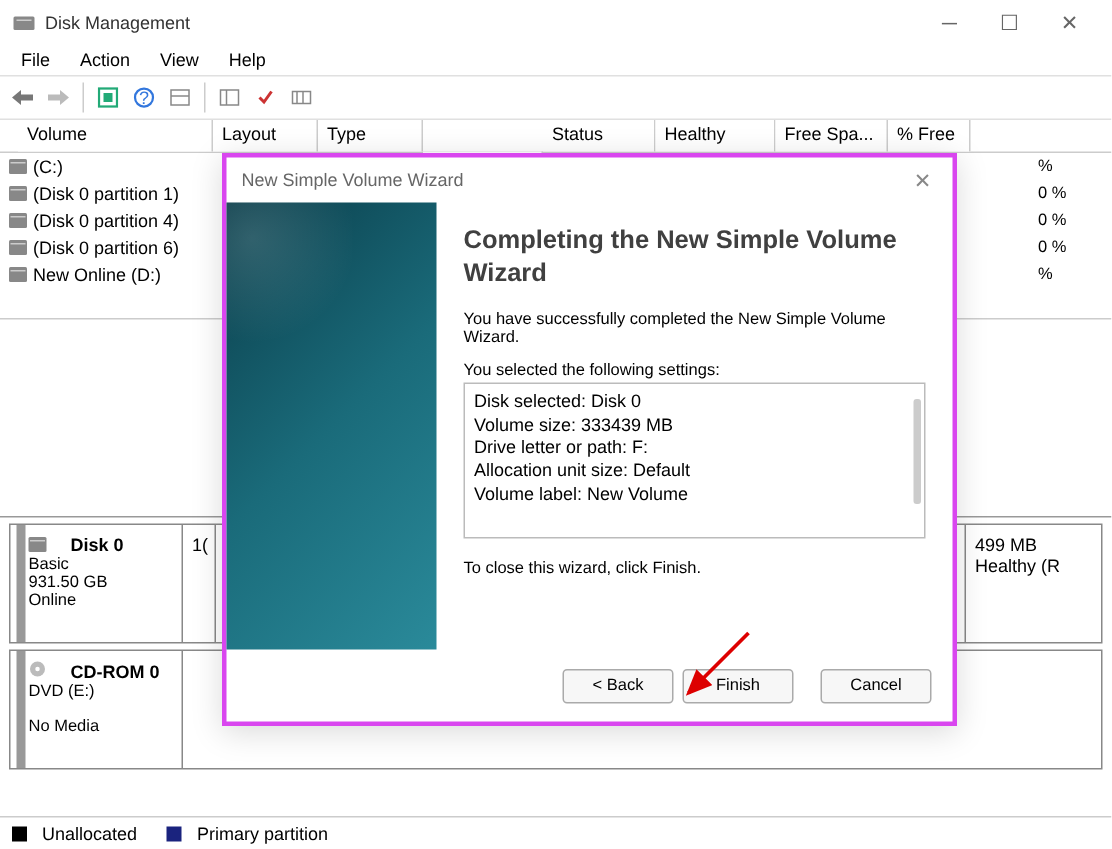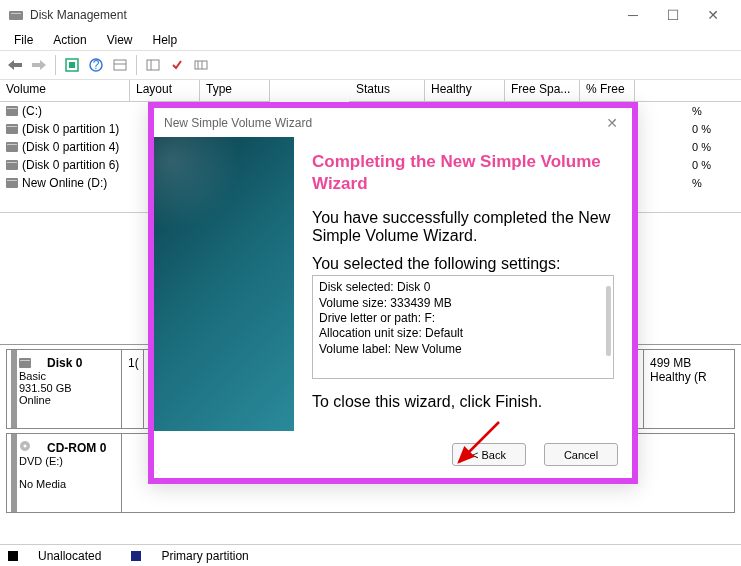--- a/index.html
+++ b/index.html
@@ -16,21 +16,21 @@
 .menu-bar { height: 20px; display: flex; align-items: center; padding: 0 4px; }
 .menu-bar span { padding: 2px 10px; font-size: 12px; color: #000; }
 
 
 .toolbar { height: 30px; border-top: 1px solid #e0e0e0; border-bottom: 1px solid #e0e0e0; display: flex; align-items: center; padding: 0 4px; gap: 2px; }
 .tb-sep { width: 1px; height: 20px; background: #ccc; margin: 0 3px; }
 .tb-btn { width: 22px; height: 22px; display: flex; align-items: center; justify-content: center; color: #555; }
 
 
 .vol-table { border-bottom: 1px solid #ccc; }
-.vol-headers { display: flex; height: 22px; border-bottom: 1px solid #ccc; }
+.vol-headers { display: flex; height: 22px; border-bottom: 1px solid #ccc; padding-left: 12px; }
 .vol-headers div { border-right: 1px solid #ccc; padding: 2px 6px; font-size: 12px; background: #fff; }
 .col-vol { width: 130px; }
 .col-layout { width: 70px; }
 .col-type { width: 70px; }
 .col-fs { width: 80px; margin-top: 21px; }
 .col-status { width: 75px; }
 .col-cap { width: 80px; }
 .col-free { width: 75px; }
 .col-pct { width: 55px; }
 
@@ -47,34 +47,34 @@
 .disk-row { display: flex; border: 1px solid #888; margin: 4px 6px; height: 80px; }
 .disk-label { width: 115px; border-right: 1px solid #888; padding: 6px 8px; position: relative; }
 .disk-label .bar { position: absolute; left: 0; top: 0; bottom: 0; width: 6px; }
 .disk-label div { font-size: 11px; margin-left: 4px; }
 .disk-label .dname { font-weight: bold; display: flex; align-items: center; gap: 16px; }
 .disk-parts { flex: 1; display: flex; }
 .part { border-right: 1px solid #888; padding: 6px; font-size: 11px; overflow: hidden; }
 .part:last-child { border-right: none; }
 
 
-.legend { position: absolute; bottom: 0; left: 0; right: 0; height: 22px; border-top: 1px solid #ccc; display: flex; align-items: center; padding: 0 8px; gap: 20px; font-size: 11px; }
+.legend { position: absolute; bottom: 0; left: 0; right: 0; height: 22px; border-top: 1px solid #ccc; display: flex; align-items: center; padding: 0 8px; gap: 10px; font-size: 11px; }
 .swatch { width: 10px; height: 10px; display: inline-block; }
 
 
-.wizard { position: absolute; left: 148px; top: 102px; width: 490px; height: 382px; background: #fff; border: 6px solid #d946ef; box-shadow: 0 4px 20px rgba(0,0,0,.15); display: flex; flex-direction: column; }
+.wizard { position: absolute; left: 148px; top: 102px; width: 490px; height: 382px; background: #fff; border: 3px solid #d946ef; box-shadow: 0 4px 20px rgba(0,0,0,.15); display: flex; flex-direction: column; }
 .wiz-title { height: 30px; display: flex; align-items: center; padding: 0 10px; color: #666; font-size: 12px; }
 .wiz-title .spacer { flex: 1; }
 .wiz-close { width: 20px; text-align: center; color: #888; font-size: 14px; }
 .wiz-body { flex: 1; display: flex; }
 .wiz-side { width: 140px; background: linear-gradient(135deg, #0a3d4a 0%, #1a6b7a 50%, #2a8a9a 100%); position: relative; }
 .wiz-side::before { content:''; position:absolute; top:0; left:0; width:60%; height:40%; background: radial-gradient(circle at 20% 20%, rgba(255,255,255,.15), transparent 60%); }
 .wiz-main { flex: 1; padding: 14px 18px 10px 18px; display: flex; flex-direction: column; }
-.wiz-h1 { font-size: 17px; font-weight: bold; color: #ec4899; line-height: 1.3; margin-bottom: 14px; }
-.wiz-p { font-size: 16px; margin-bottom: 10px; color: #000; }
+.wiz-h1 { font-size: 17px; font-weight: bold; color: #404040; line-height: 1.3; margin-bottom: 14px; }
+.wiz-p { font-size: 11px; margin-bottom: 10px; color: #000; }
 .wiz-settings { border: 1px solid #bbb; height: 104px; padding: 4px 6px; font-size: 11px; line-height: 1.28; overflow: hidden; position: relative; margin-bottom: 14px; }
 .wiz-settings .sbar { position: absolute; right: 2px; top: 10px; width: 5px; height: 70px; background: #ccc; border-radius: 2px; }
 .wiz-buttons { height: 48px; border-top: 0; display: flex; align-items: center; justify-content: flex-end; gap: 6px; padding: 0 14px 0 0; }
 .wbtn { min-width: 74px; height: 23px; border: 1px solid #aaa; background: #f7f7f7; border-radius: 3px; font-size: 11px; display: flex; align-items: center; justify-content: center; }
 .wbtn.spaced { margin-left: 12px; }
 
 
 .arrow { position: absolute; left: 447px; top: 418px; pointer-events: none; }
 </style>
 </head>
@@ -276,20 +276,21 @@
             <div>Allocation unit size: Default</div>
             <div>Volume label: New Volume</div>
           </div>
         <div class="sbar"></div>
       </div>
       <div class="wiz-p">To close this wizard, click Finish.</div>
     </div>
   </div>
   <div class="wiz-buttons">
     <div class="wbtn">&lt; Back</div>
+    <div class="wbtn">Finish</div>
     <div class="wbtn spaced">Cancel</div>
   </div>
 </div>
 
 <svg class="arrow" width="60" height="56">
   <defs>
       <marker id="ah" markerWidth="8" markerHeight="8" refX="6" refY="3" orient="auto">
         <path d="M0,0 L7,3 L0,6 Z" fill="#d00"></path>
       </marker>
     </defs>

